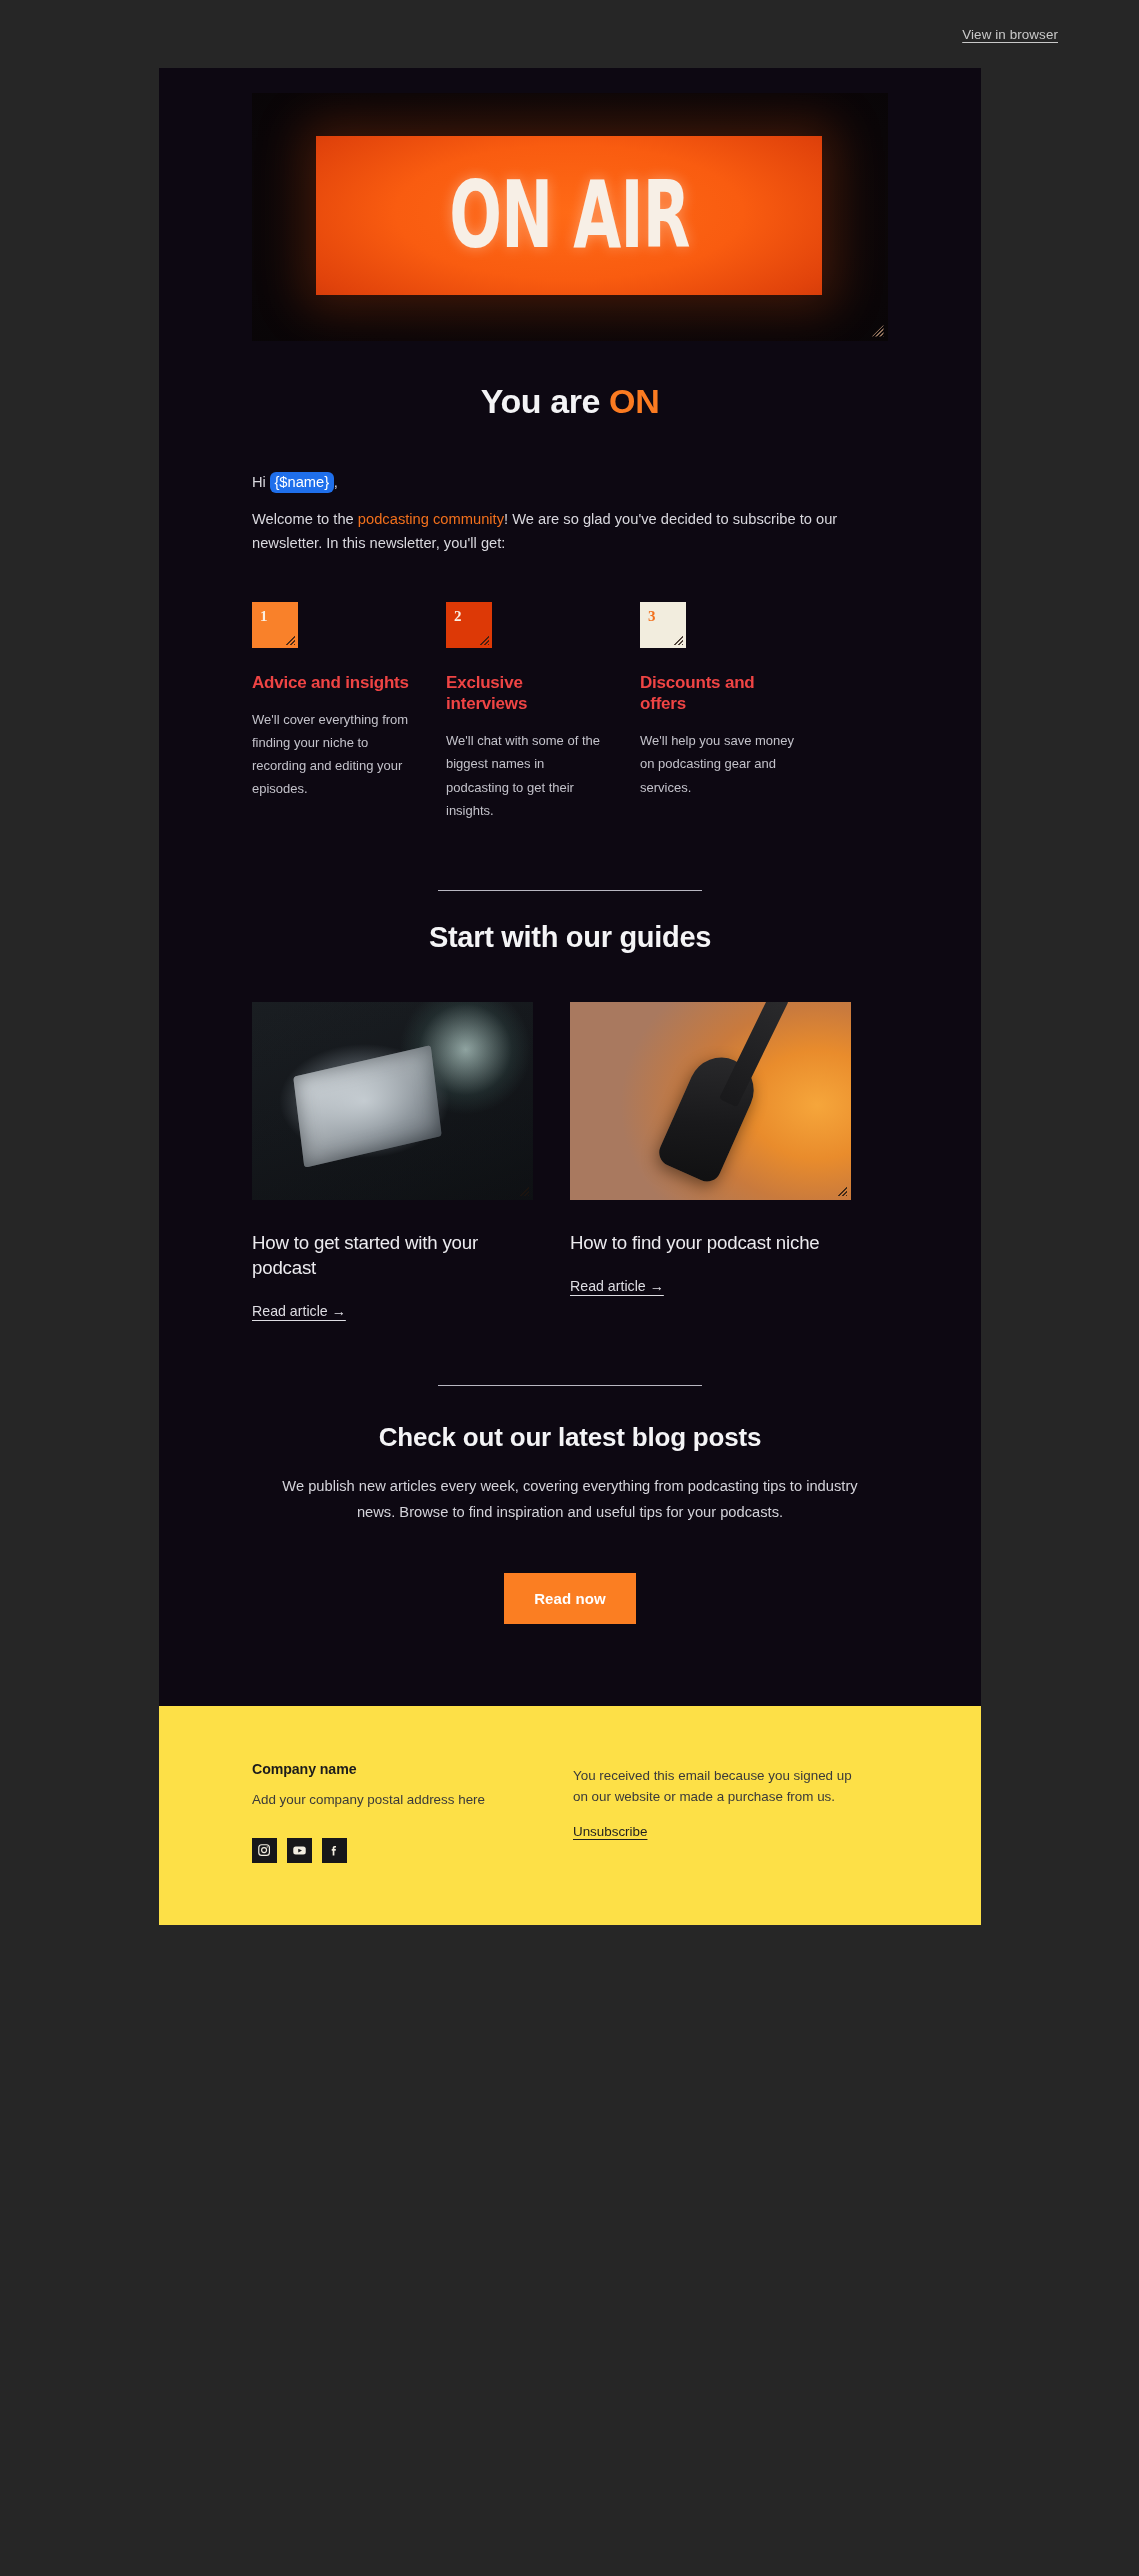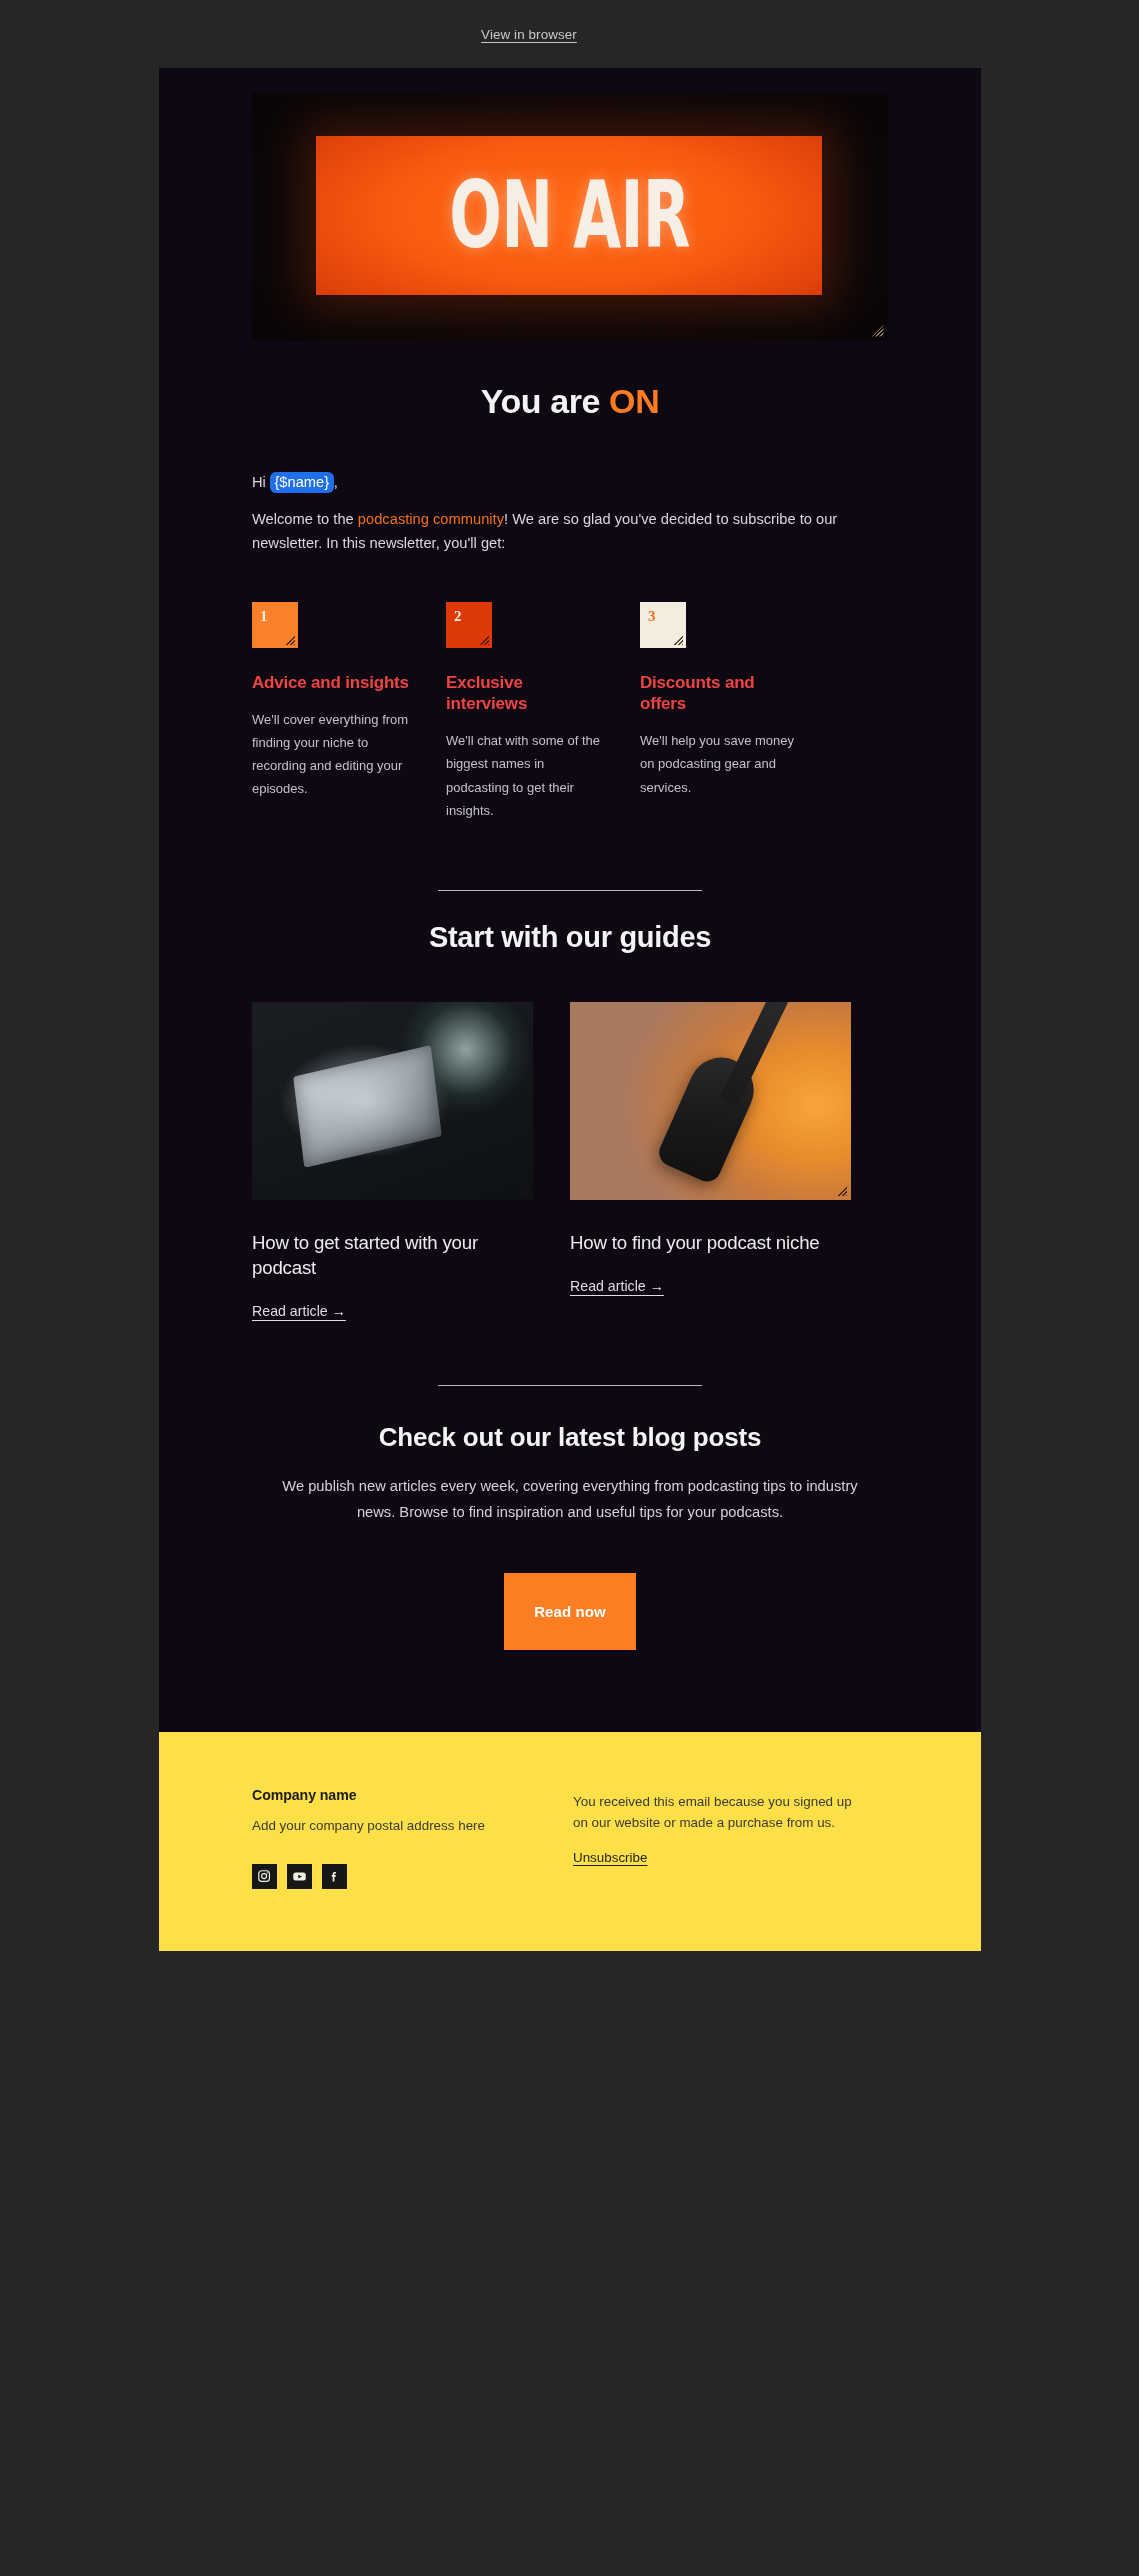--- a/index.html
+++ b/index.html
@@ -17,21 +17,21 @@
     min-height: 2576px;
     background: #262626;
     position: relative;
   }
 
   
   .preheader {
     height: 68px;
     display: flex;
     align-items: center;
-    justify-content: center;
+    justify-content: flex-end;
     padding-right: 82px;
   }
   .preheader a {
     color: #C9C9C9;
     font-size: 13.4px;
     text-decoration: underline;
     text-underline-offset: 2.7px;
     letter-spacing: 0.1px;
   }
 
@@ -276,21 +276,21 @@
     line-height: 1.72;
     margin-top: 21.4px;
     padding: 0 23px;
   }
   .cta-wrap { display: flex; justify-content: center; margin-top: 48px; }
   .cta {
     background: #FB7E22;
     color: #FFFFFF;
     font-size: 15px;
     font-weight: bold;
-    padding: 30px 30px;
+    padding: 17px 30px;
     border: none;
     cursor: pointer;
     font-family: "Liberation Sans", sans-serif;
     letter-spacing: 0.1px;
   }
 
   .dark-tail { height: 82px; }
 
   
   .footer {

